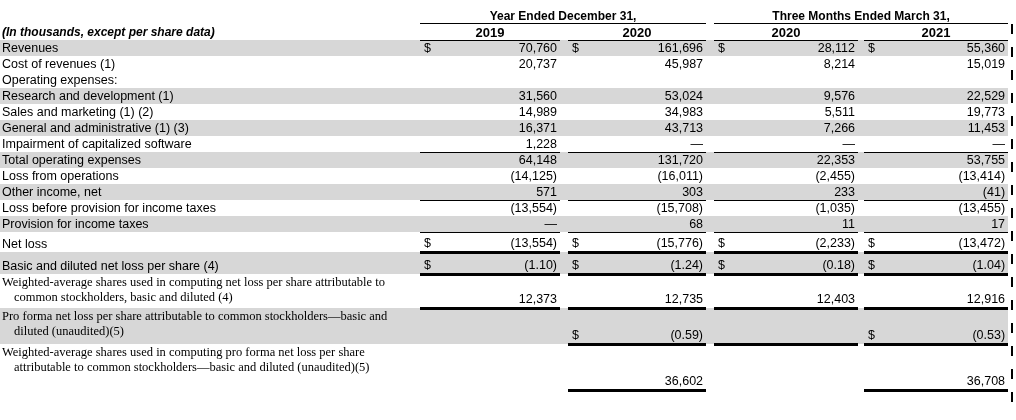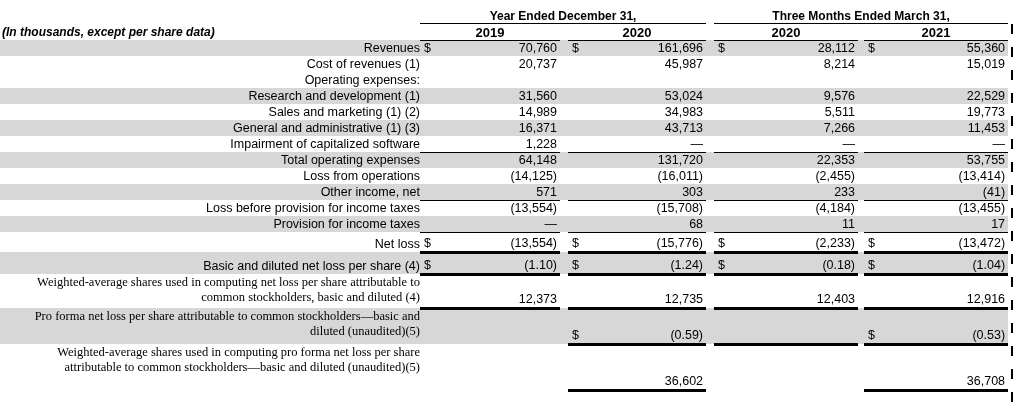--- a/index.html
+++ b/index.html
@@ -7,21 +7,21 @@
         font-family:"Liberation Sans",sans-serif;overflow:hidden;}
   table{border-collapse:collapse;table-layout:fixed;width:1014px;}
   td{vertical-align:bottom;padding:0;overflow:hidden;font-size:12.5px;line-height:15px;}
   tr.h1{height:23px;} tr.h2{height:17px;} tbody tr{height:16px;}
   .group{text-align:center;font-weight:bold;vertical-align:bottom;
          border-bottom:1px solid #000;font-size:12px;line-height:14px;}
   .year{text-align:center;font-weight:bold;vertical-align:bottom;
         border-bottom:1px solid #000;font-size:13px;}
   .rowhdr{font-weight:bold;font-style:italic;vertical-align:bottom;
           padding-left:2px;font-size:12px;white-space:nowrap;}
-  .lab{padding-left:2px;white-space:nowrap;text-align:right;}
+  .lab{padding-left:2px;white-space:nowrap;}
   .ml{white-space:normal;padding-left:14px;text-indent:-12px;vertical-align:top;padding-top:1px;font-family:Liberation Serif, serif;}
   .dol{padding-left:4px;}
   .val{text-align:right;padding-right:3px;white-space:nowrap;}
   .sh{background:#d7d7d7;}
   .top{border-top:1px solid #000;}
   .bar{border-bottom:3px solid #000;}
   .edge{position:absolute;left:1011px;top:24px;width:2px;height:388px;
         background:repeating-linear-gradient(to bottom,#000 0 10px,transparent 10px 23px);}
 </style>
 </head>
@@ -217,21 +217,21 @@
         </tr>
         <tr>
           <td class="lab">Loss before provision for income taxes</td>
           <td class="dol top"></td>
           <td class="val top">(13,554)</td>
           <td class="gap"></td>
           <td class="dol top"></td>
           <td class="val top">(15,708)</td>
           <td class="gap"></td>
           <td class="dol top"></td>
-          <td class="val top">(4,184)</td>
+          <td class="val top">(1,035)</td>
           <td class="gap"></td>
           <td class="dol top"></td>
           <td class="val top">(13,455)</td>
           <td class="mar"></td>
         </tr>
         <tr>
           <td class="lab sh">Provision for income taxes</td>
           <td class="dol sh"></td>
           <td class="val sh">—</td>
           <td class="gap sh"></td>

